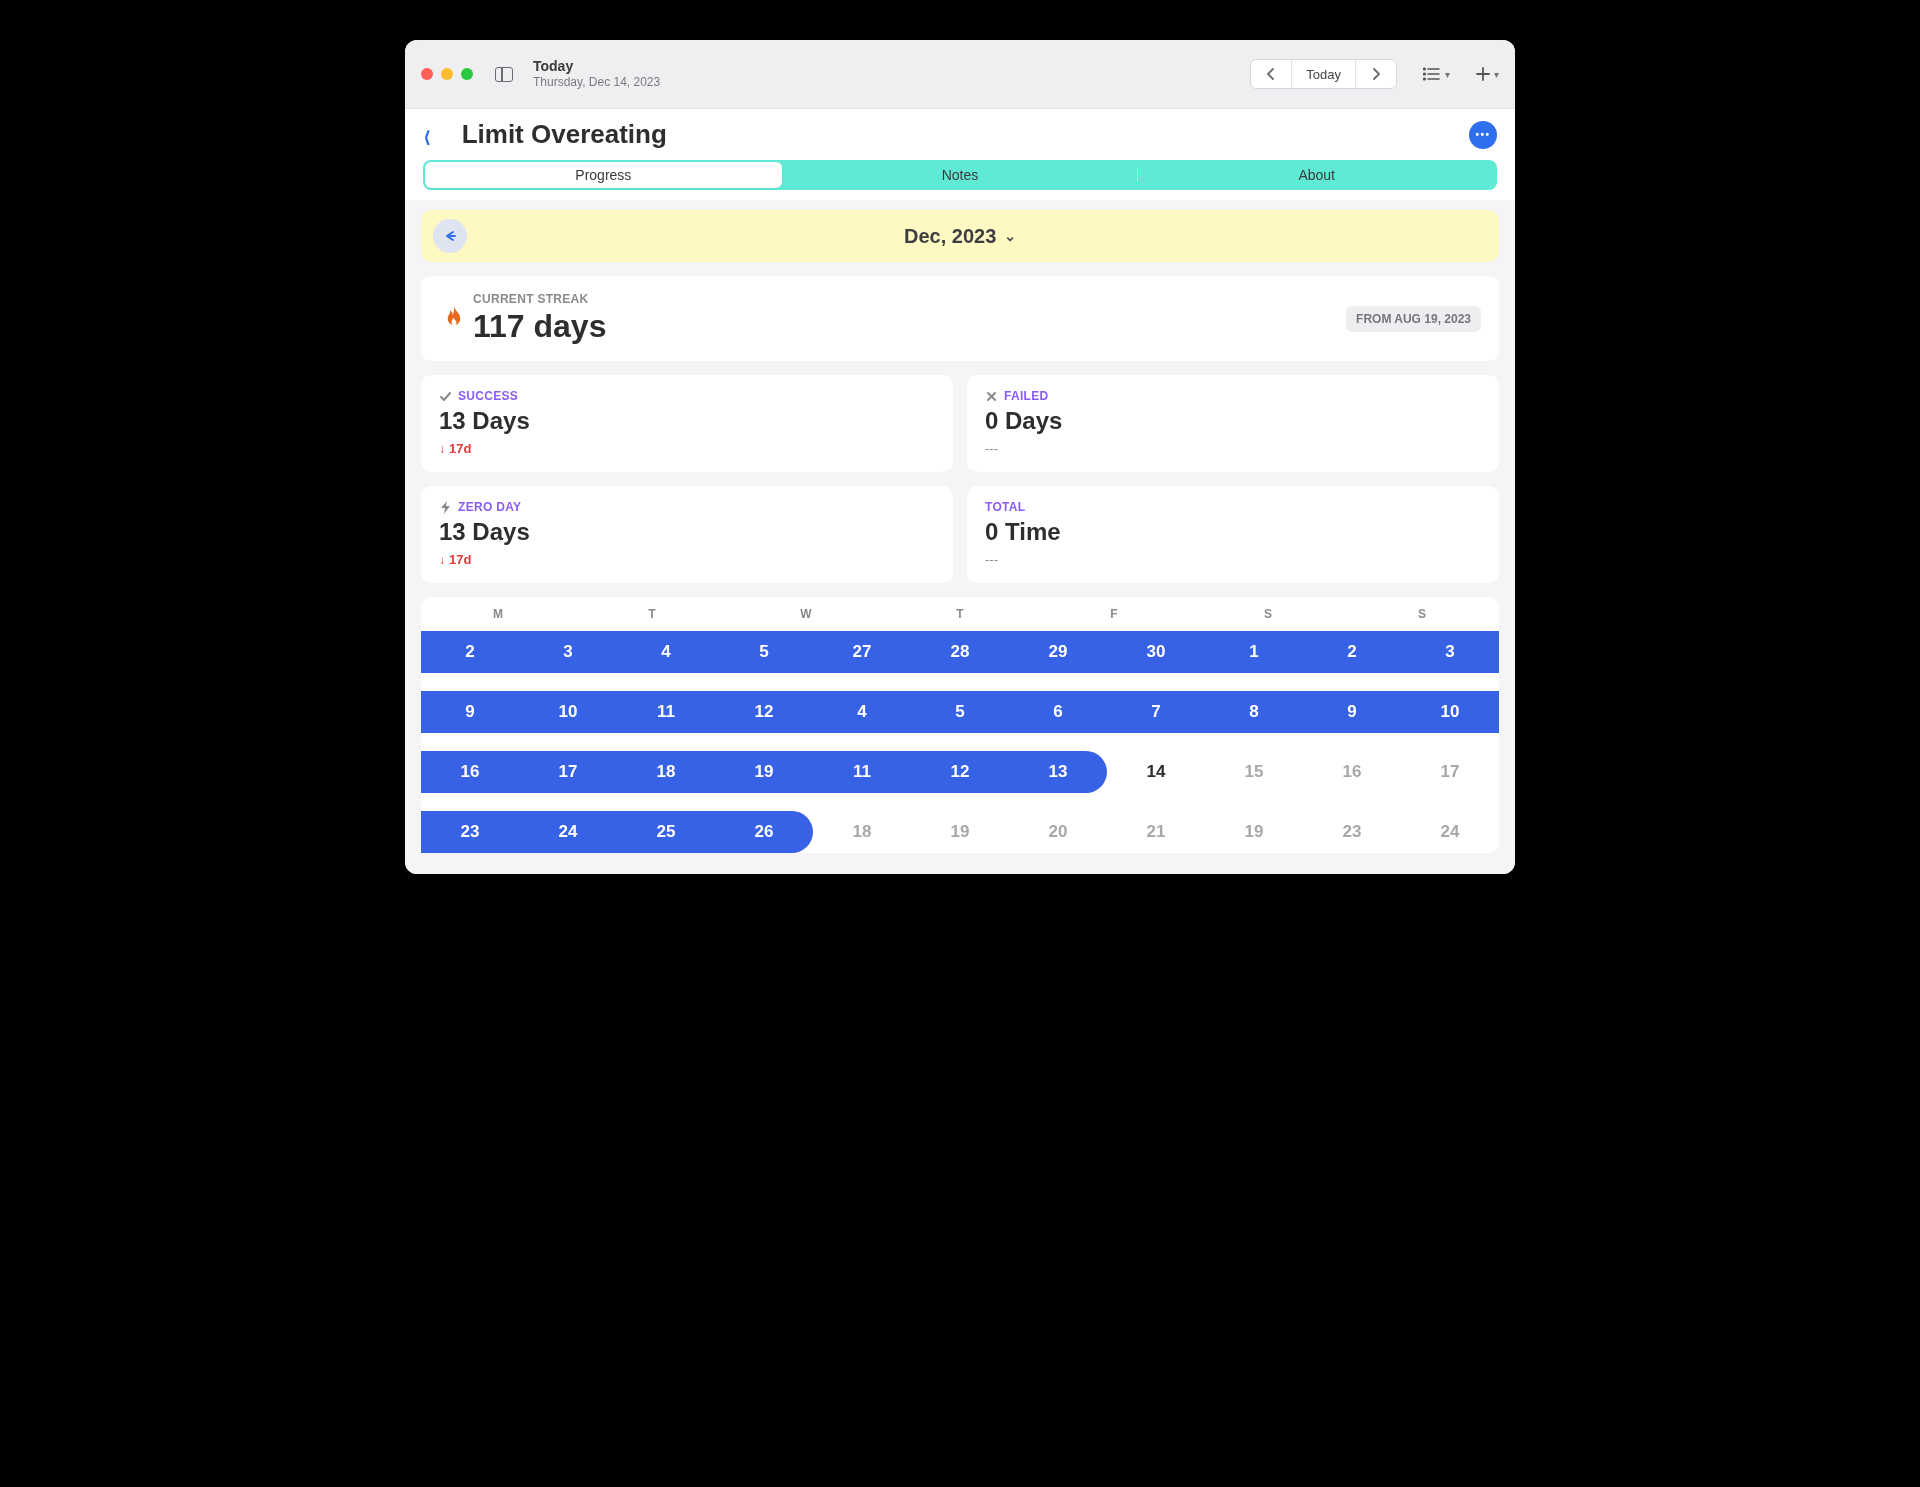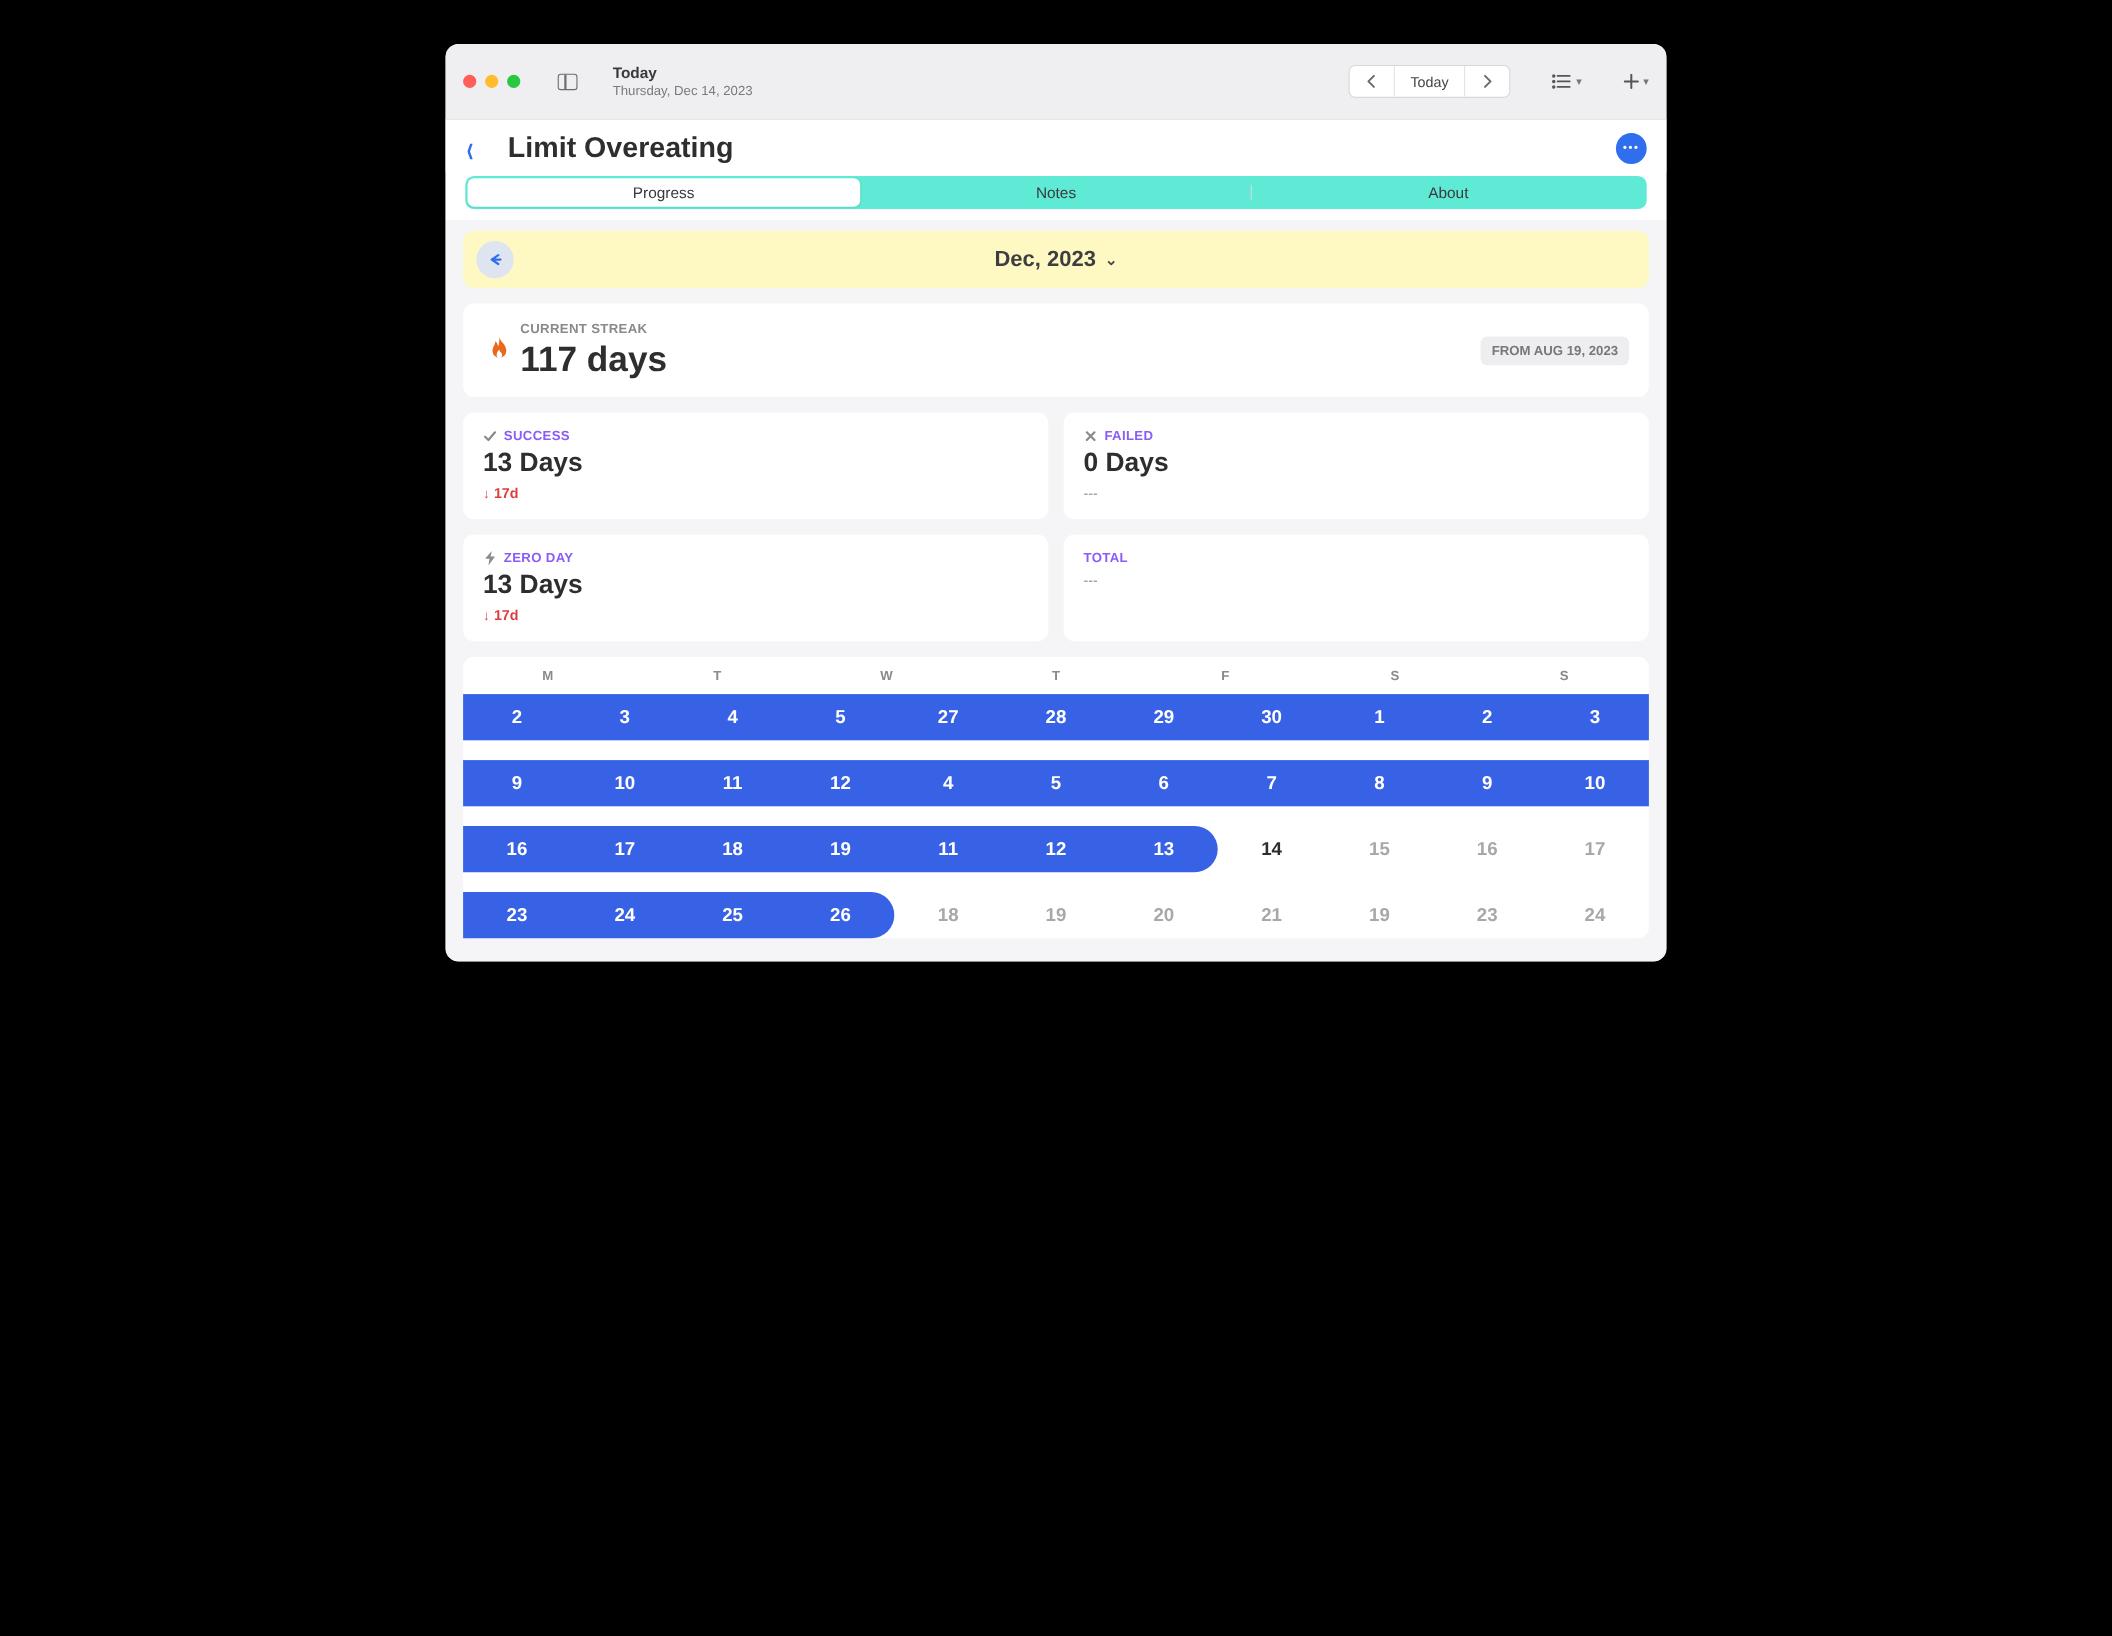--- a/index.html
+++ b/index.html
@@ -1,18 +1,18 @@
 <!DOCTYPE html>
 <html><head>
 <meta charset="utf-8">
 <style>
 * { margin: 0; padding: 0; box-sizing: border-box; font-family: -apple-system, BlinkMacSystemFont, "Segoe UI", Helvetica, Arial, sans-serif; }
 body { background: #000; display: flex; justify-content: center; align-items: flex-start; padding: 40px 60px; }
 .window { width: 1110px; height: 834px; background: #f2f2f4; border-radius: 12px; overflow: hidden; box-shadow: 0 20px 60px rgba(0,0,0,0.5); display: flex; flex-direction: column; }
-.titlebar { height: 69px; background: #efeff1; border-bottom: 1px solid #e0e0e2; display: flex; align-items: center; padding: 0 16px; gap: 24px; }
+.titlebar { height: 69px; background: #efeff1; border-bottom: 1px solid #e0e0e2; display: flex; align-items: center; padding: 0 16px; gap: 12px; }
 .traffic { display: flex; gap: 8px; }
 .tl { width: 12px; height: 12px; border-radius: 50%; }
 .tl.red { background: #ff5f57; }
 .tl.yellow { background: #febc2e; }
 .tl.green { background: #28c840; }
 .sidebar-btn { width:18px;height:15px;border:1.5px solid #6b6b6f;border-radius:3px;position:relative;margin-left:10px;cursor:pointer; }
 .sidebar-btn::after {content:"";position:absolute;left:5px;top:0;bottom:0;width:1.5px;background:#6b6b6f;}
 .title-block { display:flex;flex-direction:column;line-height:1.2;margin-left:8px; }
 .title-main { font-size:14px;font-weight:700;color:#3a3a3c; }
 .title-sub { font-size:12px;color:#7a7a7e; }
@@ -201,20 +201,21 @@
         <div class="stat-val">13 Days</div>
         <div class="stat-sub">
             <span class="down-arrow">↓</span>
             <span>17d</span>
           </div>
       </div>
       <div class="stat">
         <div class="stat-label">
           <span>TOTAL</span>
         </div>
+        <div class="stat-val">0 Time</div>
         <div class="stat-sub neutral">---</div>
       </div>
     </div>
 
     <div class="cal">
       <div class="dow">
         <div>M</div>
         <div>T</div>
         <div>W</div>
         <div>T</div>

